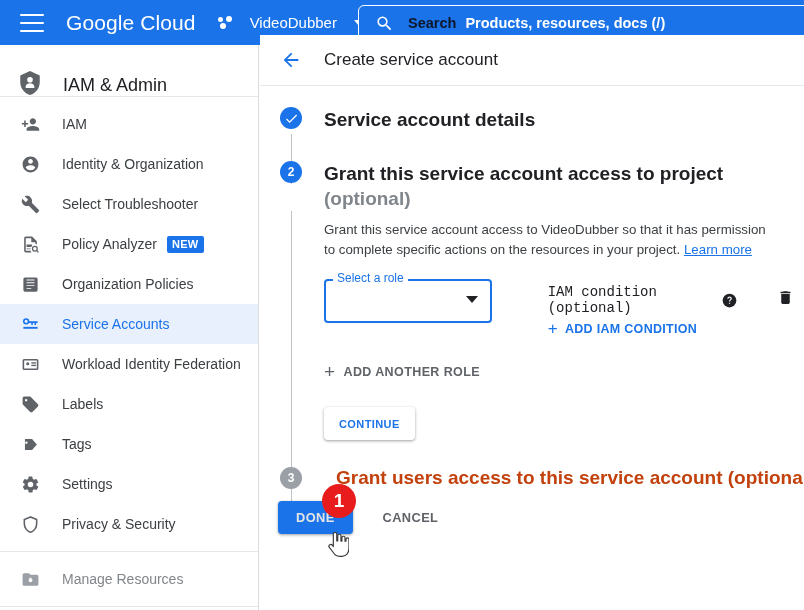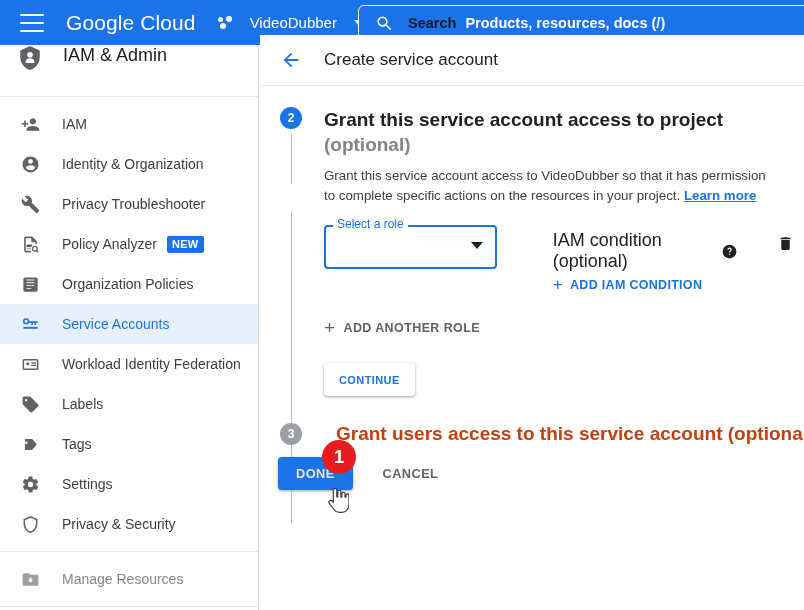--- a/index.html
+++ b/index.html
@@ -60,21 +60,21 @@
 
   
   .sidebar {
     position: absolute; left: 0; top: 45px;
     width: 259px; height: 565px;
     background: #fff;
     border-right: 1px solid #dadce0;
     overflow: hidden;
   }
   .side-header {
-    height: 52px; display: flex; align-items: flex-start;
+    height: 52px; display: flex; align-items: flex-end;
     border-bottom: 1px solid #e5e7e9;
   }
   .side-header .icn { margin-left: 17px; margin-right: 20px; display: flex; }
   .side-header .ttl { font-size: 18px; color: #202124; font-weight: 400; }
 
   .nav { padding-top: 7px; }
   .nav-item {
     height: 40px; display: flex; align-items: center;
     cursor: pointer; position: relative;
   }
@@ -131,21 +131,21 @@
     margin-left: 22px; font-size: 19px; font-weight: bold;
     color: #202124; line-height: 25px;
   }
   .step-title .optional { color: #80868b; font-weight: bold; }
 
   .step-body { margin-left: 64px; margin-right: 10px; }
   .desc {
     font-size: 13.3px; color: #3c4043; line-height: 20px;
     width: 455px; margin-top: 9px;
   }
-  .desc a { color: #1a73e8; text-decoration: underline; font-weight: bold; }
+  .desc a { color: #1a73e8; text-decoration: underline; }
 
   .role-row { display: flex; align-items: flex-start; margin-top: 19px; }
 
   .select-wrap { position: relative; width: 199px; height: 44px; }
   .select-field {
     position: absolute; inset: 0;
     border: 2px solid #1a73e8; border-radius: 4px;
     background: #fff; cursor: pointer;
   }
   .select-notch {
@@ -156,21 +156,21 @@
   }
   .select-arrow {
     position: absolute; right: 14px; top: 17px;
     width: 0; height: 0;
     border-left: 6px solid transparent; border-right: 6px solid transparent;
     border-top: 7px solid #202124;
   }
 
   .cond-col { margin-left: 56px; padding-top: 5px; }
   .cond-title-row { display: flex; align-items: center; }
-  .cond-title { font-size: 18px; color: #202124; }
+  .cond-title { font-size: 14px; color: #202124; font-family: Liberation Mono, monospace; }
   .help-icon { margin-left: 8px; display: flex; cursor: pointer; }
   .add-cond {
     display: flex; align-items: center; margin-top: 6px;
     color: #1a73e8; font-size: 12.5px; font-weight: bold;
     letter-spacing: .3px; cursor: pointer;
   }
   .add-cond .plus { font-size: 17px; font-weight: 400; margin-right: 7px; line-height: 14px; }
 
   .trash { margin-left: 40px; padding-top: 10px; cursor: pointer; display: flex; }
 
@@ -282,21 +282,21 @@
       </span>
       <span class="lbl">Identity &amp; Organization</span>
     </div>
 
     <div class="nav-item">
       <span class="icn">
         <svg width="19" height="19" viewBox="0 0 24 24" fill="currentColor">
           <path d="M22.7 19l-9.1-9.1c.9-2.3.4-5-1.5-6.9-2-2-5-2.4-7.4-1.3L9 6 6 9 1.6 4.7C.4 7.1.9 10.1 2.9 12.1c1.9 1.9 4.6 2.4 6.9 1.5l9.1 9.1c.4.4 1 .4 1.4 0l2.3-2.3c.5-.4.5-1.1.1-1.4z"></path>
         </svg>
       </span>
-      <span class="lbl">Privacy Troubleshooter</span>
+      <span class="lbl">Select Troubleshooter</span>
 
     </div>
 
     <div class="nav-item">
       <span class="icn">
         <svg width="19" height="19" viewBox="0 0 24 24" fill="currentColor">
           <path d="M14 2H6a2 2 0 0 0-2 2v16a2 2 0 0 0 2 2h7.2a5.5 5.5 0 0 1-1.1-2H6V4h7v5h5v2.2c.7.2 1.4.6 2 1.1V8l-6-6zM7 12h7v1.6c-.4.4-.8.9-1 1.4H7v-3zm0 5h5.1c0 .3 0 .7.1 1H7v-1z"></path>
           <circle cx="17.5" cy="17.5" r="3" fill="none" stroke="currentColor" stroke-width="1.6"></circle>
           <path d="M19.8 19.8L22 22" stroke="currentColor" stroke-width="1.6" fill="none"></path>
         </svg>
@@ -397,20 +397,28 @@
         <path d="M20 11H7.83l5.59-5.59L12 4l-8 8 8 8 1.41-1.41L7.83 13H20v-2z"></path>
       </svg>
     </span>
     <span class="main-title">Create service account</span>
   </div>
 
   <div class="content">
     <div class="connector" style="top:48px;height:50px;"></div>
     <div class="connector" style="top:125px;height:312px;"></div>
 
+    <div class="step-row" style="margin-bottom:29px;">
+      <div class="step-badge done">
+        <svg width="15" height="15" viewBox="0 0 24 24" fill="#fff">
+          <path d="M9 16.2L4.8 12l-1.4 1.4L9 19 21 7l-1.4-1.4z"></path>
+        </svg>
+      </div>
+      <div class="step-title">Service account details</div>
+    </div>
 
     <div class="step-row">
       <div class="step-badge cur">2</div>
       <div class="step-title">
         <span>Grant this service account access to project</span><br>
         <span class="optional">(optional)</span>
       </div>
     </div>
 
     <div class="step-body">

